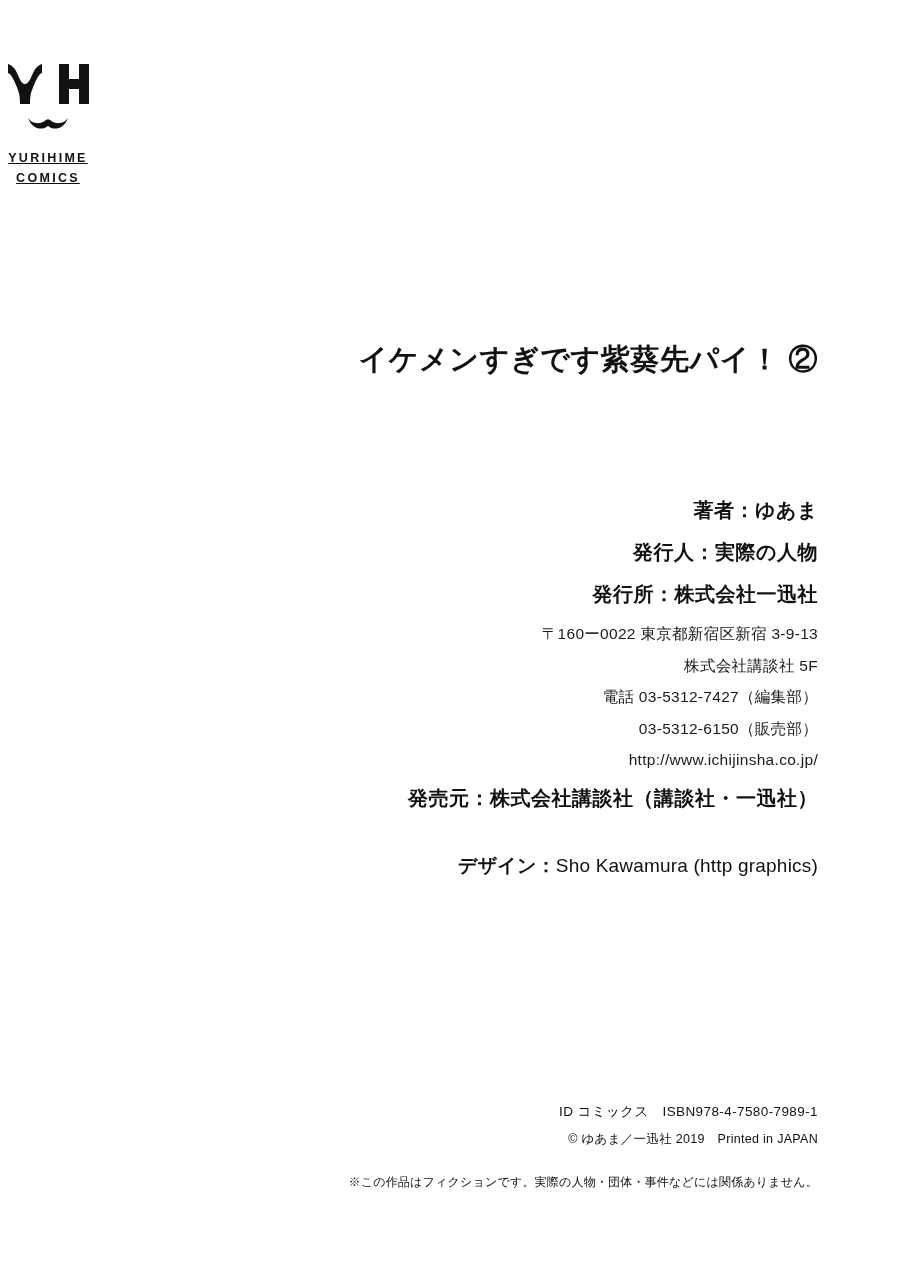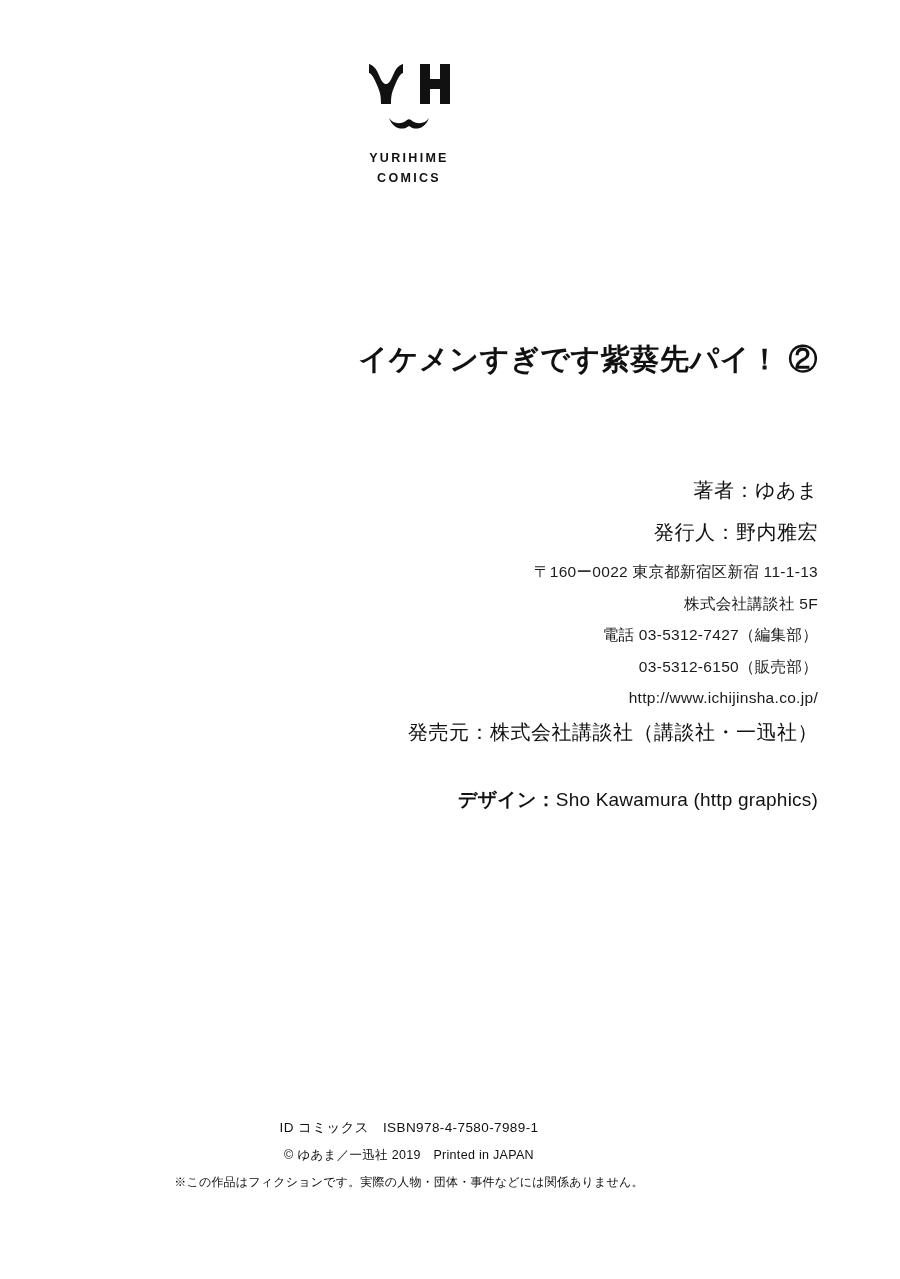--- a/index.html
+++ b/index.html
@@ -23,21 +23,22 @@
   }
 
   
   .logo-block {
     position: absolute;
     top: 62px;
     left: 0;
     right: 82px;
     display: flex;
     flex-direction: column;
-    align-items: center;
+    align-items: flex-start;
+    text-decoration: underline;
   }
   .logo-mark {
     display: flex;
     flex-direction: column;
     align-items: center;
     width: 96px;
   }
   .logo-letters {
     display: flex;
     align-items: flex-start;
@@ -83,23 +84,24 @@
     left: 0;
     right: 82px;
     text-align: right;
   }
   .row {
     line-height: 1;
     white-space: nowrap;
   }
   .row.big {
     font-size: 20px;
-    font-weight: normal;
+    font-weight: bold;
     margin-bottom: 22px;
     letter-spacing: 0.5px;
+    margin-top: 20px;
   }
   .row.small {
     font-size: 15.5px;
     font-weight: normal;
     margin-bottom: 16px;
     letter-spacing: 0.3px;
     color: #1a1a1a;
   }
   .row.latin {
     font-size: 19px;
@@ -110,32 +112,32 @@
 
   .spacer-18 { height: 18px; }
   .spacer-26 { height: 26px; }
 
   
   .footer {
     position: absolute;
     bottom: 88px;
     left: 0;
     right: 82px;
-    text-align: center;
+    text-align: right;
   }
   .footer .f1 {
     font-size: 13.5px;
     letter-spacing: 0.4px;
     margin-bottom: 10px;
     white-space: nowrap;
   }
   .footer .f2 {
     font-size: 12.5px;
     letter-spacing: 0.3px;
-    margin-bottom: 10px;
+    margin-bottom: 26px;
     white-space: nowrap;
   }
   .footer .f3 {
     font-size: 12px;
     letter-spacing: 0.2px;
     white-space: nowrap;
   }
 </style>
 </head>
 <body>
@@ -165,22 +167,23 @@
         <div>YURIHIME</div>
         <div>COMICS</div>
       </div>
     </div>
   </div>
 
   <div class="title">イケメンすぎです紫葵先パイ！ ②</div>
 
   <div class="colophon">
     <div class="row big">著者：ゆあま</div>
-    <div class="row big">発行人：野内雅宏</div>
-    <div class="row small">〒160ー0022 東京都新宿区新宿 11-1-13</div>
+    <div class="row big">発行人：実際の人物</div>
+    <div class="row big">発行所：株式会社一迅社</div>
+    <div class="row small">〒160ー0022 東京都新宿区新宿 3-9-13</div>
     <div class="row small">株式会社講談社 5F</div>
     <div class="row small">電話 03-5312-7427（編集部）</div>
     <div class="row small">03-5312-6150（販売部）</div>
     <div class="row small">http://www.ichijinsha.co.jp/</div>
     <div class="row big">発売元：株式会社講談社（講談社・一迅社）</div>
     <div class="spacer-26"></div>
     <div class="row latin"><span class="label">デザイン：</span><span>Sho Kawamura (http graphics)</span></div>
     <div class="spacer-18"></div>
   </div>
 

